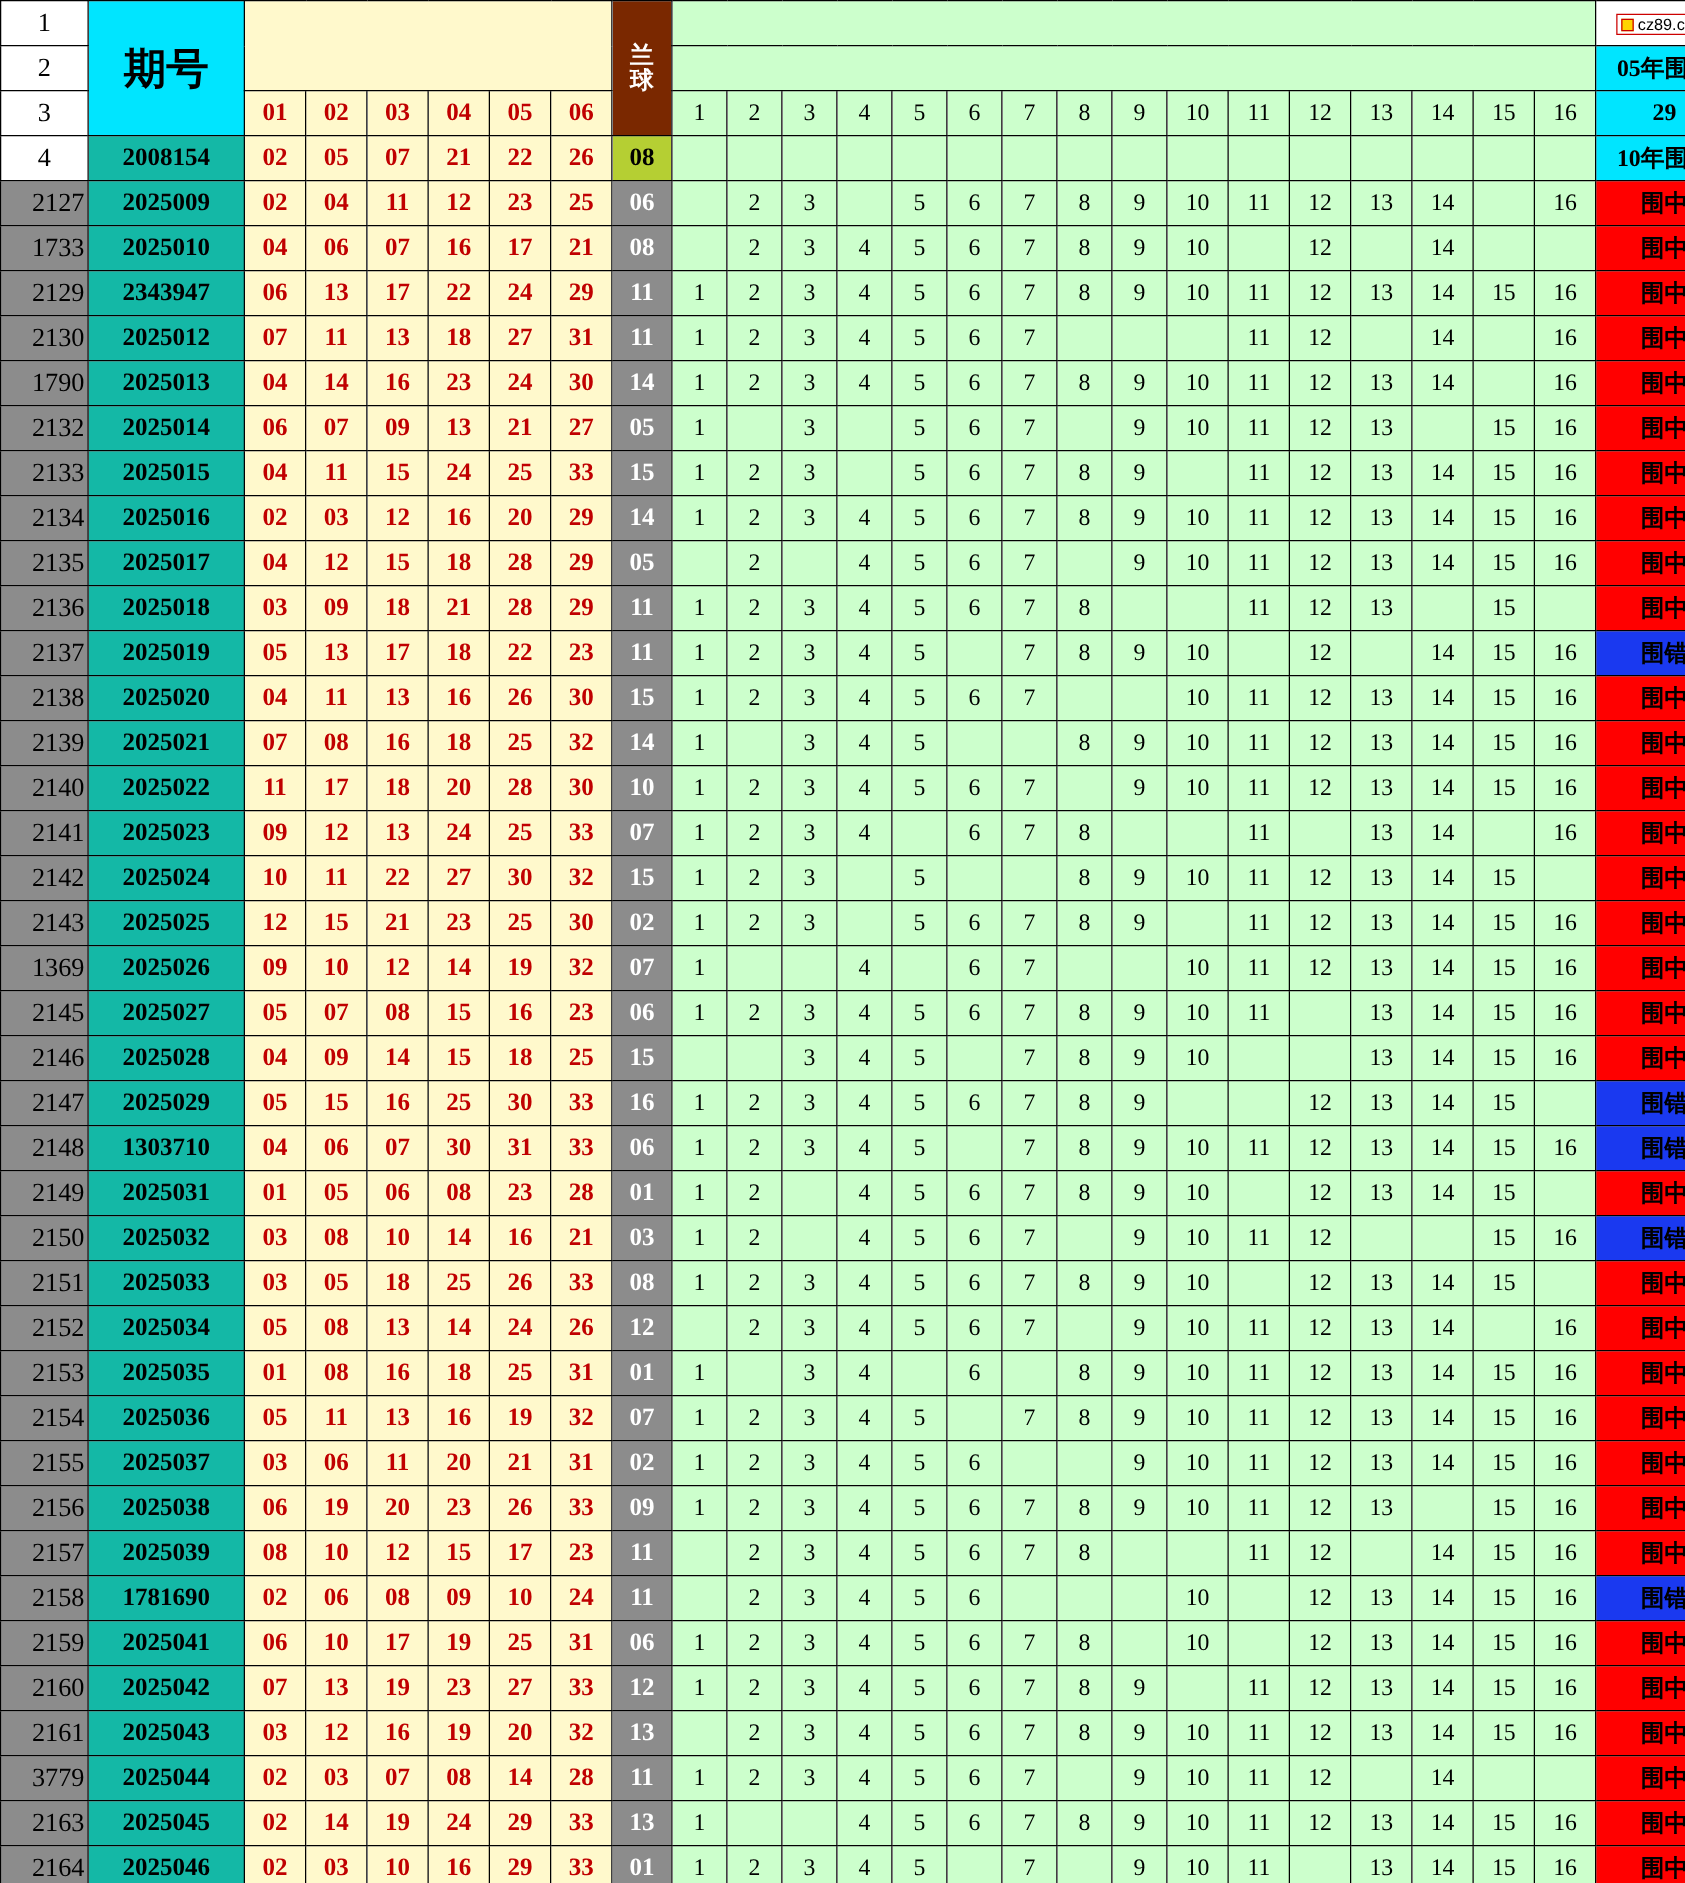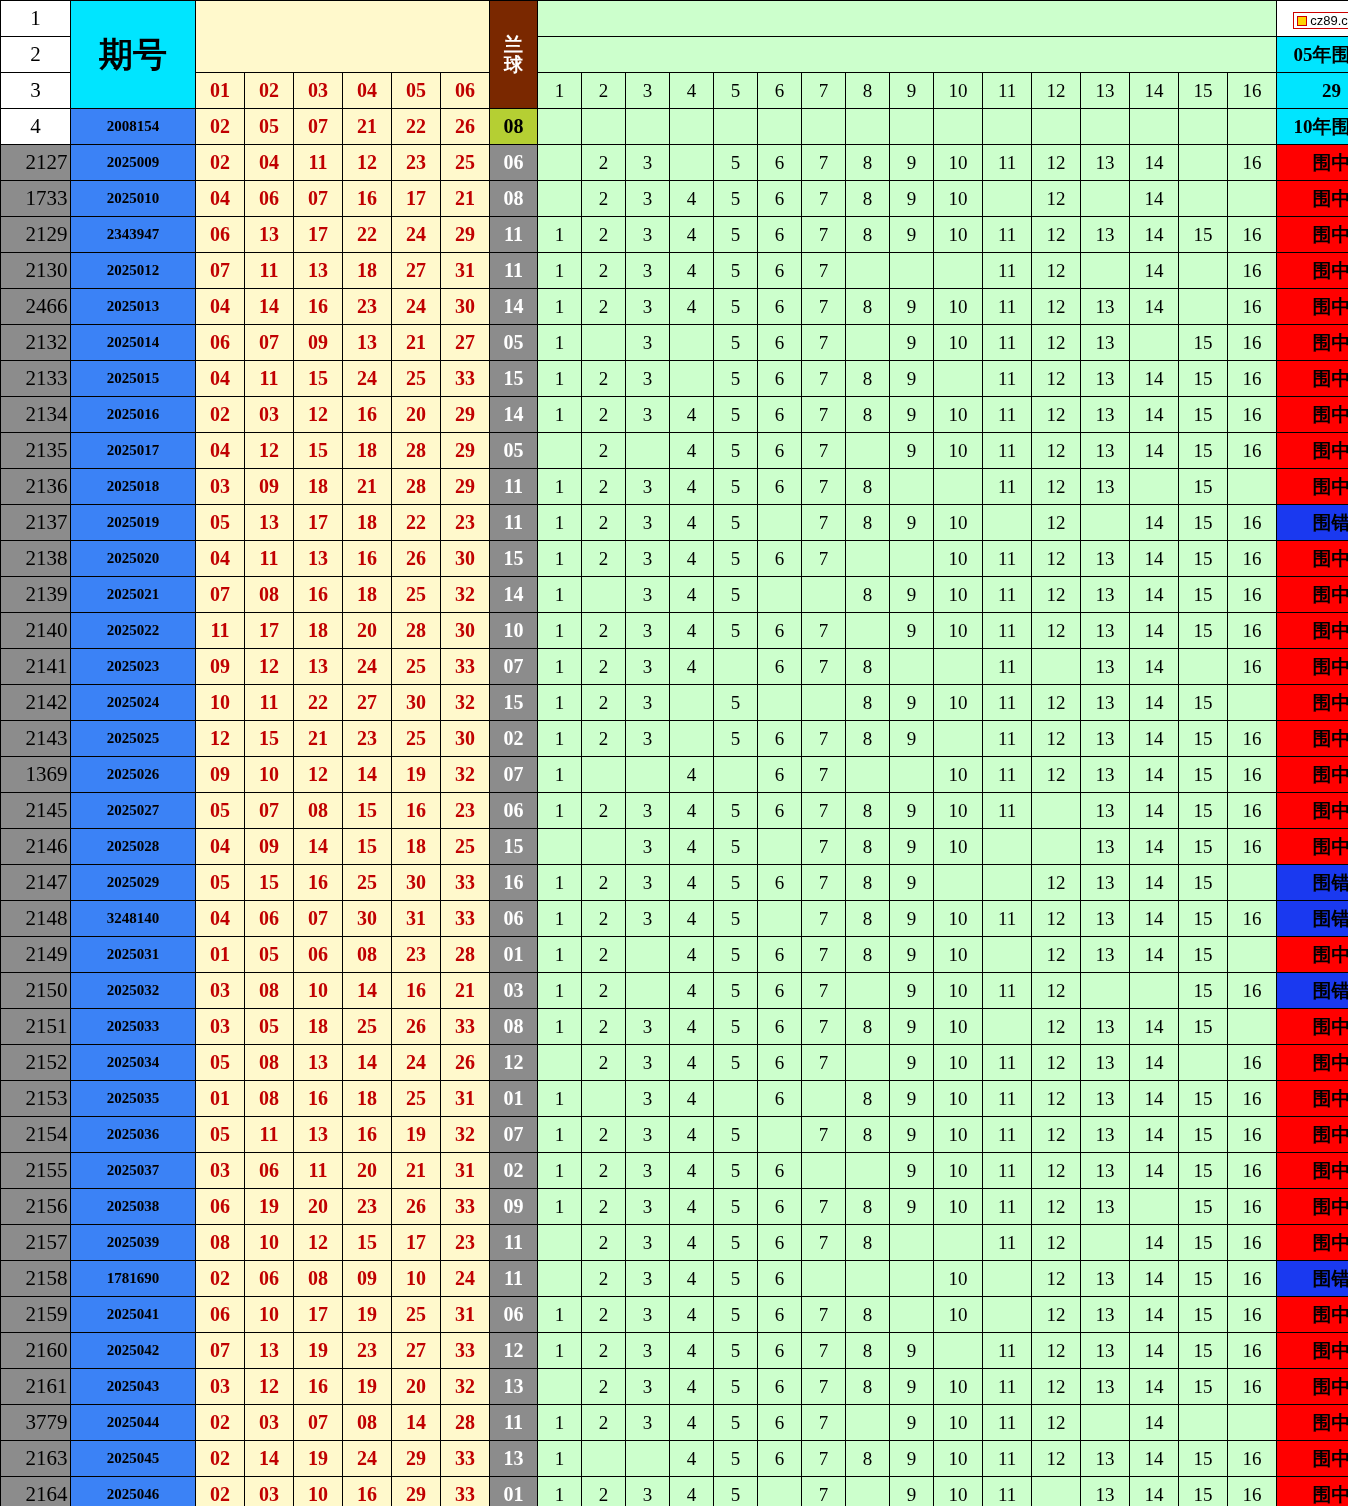--- a/index.html
+++ b/index.html
@@ -1,21 +1,21 @@
 <!DOCTYPE html>
 <html><head>
 <meta charset="utf-8">
 <style>
   html,body{margin:0;padding:0;background:#fff;}
   body{font-family:"Liberation Serif", serif;}
   table{border-collapse:collapse;width:1348px;table-layout:fixed;}
   td{border:1px solid #000;text-align:center;font-size:19px;padding:0;height:35px;overflow:hidden;white-space:nowrap;}
   .idx{background:#8c8c8c;color:#000;font-family:"Liberation Serif",serif;font-size:21px;width:70px;padding-left:22px;}
   .idx-plain{background:#fff;color:#000;font-size:21px;}
-  .issue{background:#3b82f6;color:#000;font-weight:bold;font-size:15px;width:125px;}
+  .issue{background:#14b8a6;color:#000;font-weight:bold;font-size:20px;width:125px;}
   .issue-head{background:#00e5ff;font-weight:bold;font-size:34px;}
   .ball{background:#fff9cc;color:#c00000;font-weight:bold;font-size:20px;width:49px;}
   .blue{background:#8c8c8c;color:#fff;font-weight:bold;font-size:20px;width:48px;}
   .blue-head{background:#7a2800;color:#fff;font-weight:bold;font-size:19px;line-height:1.05;}
   .blue-old{background:#b5cf33;color:#000;font-weight:bold;font-size:20px;}
   .g{background:#ccffcc;color:#000;font-size:19px;width:44px;}
   .hd{background:#fff9cc;}
   .red{background:#ff0000;color:#000;font-weight:bold;font-size:19px;width:110px;}
   .bluecell{background:#1a39f0;color:#000;font-weight:bold;font-size:19px;width:110px;}
   .cyan{background:#00e5ff;color:#000;font-weight:bold;font-size:19px;}
@@ -236,21 +236,21 @@
         <td class="g"></td>
         <td class="g">11</td>
         <td class="g">12</td>
         <td class="g"></td>
         <td class="g">14</td>
         <td class="g"></td>
         <td class="g">16</td>
         <td class="red">围中</td>
       </tr>
       <tr>
-        <td class="idx">2466</td>
+        <td class="idx">1790</td>
         <td class="issue">2025013</td>
         <td class="ball">04</td>
         <td class="ball">14</td>
         <td class="ball">16</td>
         <td class="ball">23</td>
         <td class="ball">24</td>
         <td class="ball">30</td>
         <td class="blue">14</td>
         <td class="g">1</td>
         <td class="g">2</td>
@@ -713,21 +713,21 @@
         <td class="g"></td>
         <td class="g">12</td>
         <td class="g">13</td>
         <td class="g">14</td>
         <td class="g">15</td>
         <td class="g"></td>
         <td class="bluecell">围错</td>
       </tr>
       <tr>
         <td class="idx">2148</td>
-        <td class="issue">3248140</td>
+        <td class="issue">1303710</td>
         <td class="ball">04</td>
         <td class="ball">06</td>
         <td class="ball">07</td>
         <td class="ball">30</td>
         <td class="ball">31</td>
         <td class="ball">33</td>
         <td class="blue">06</td>
         <td class="g">1</td>
         <td class="g">2</td>
         <td class="g">3</td>

